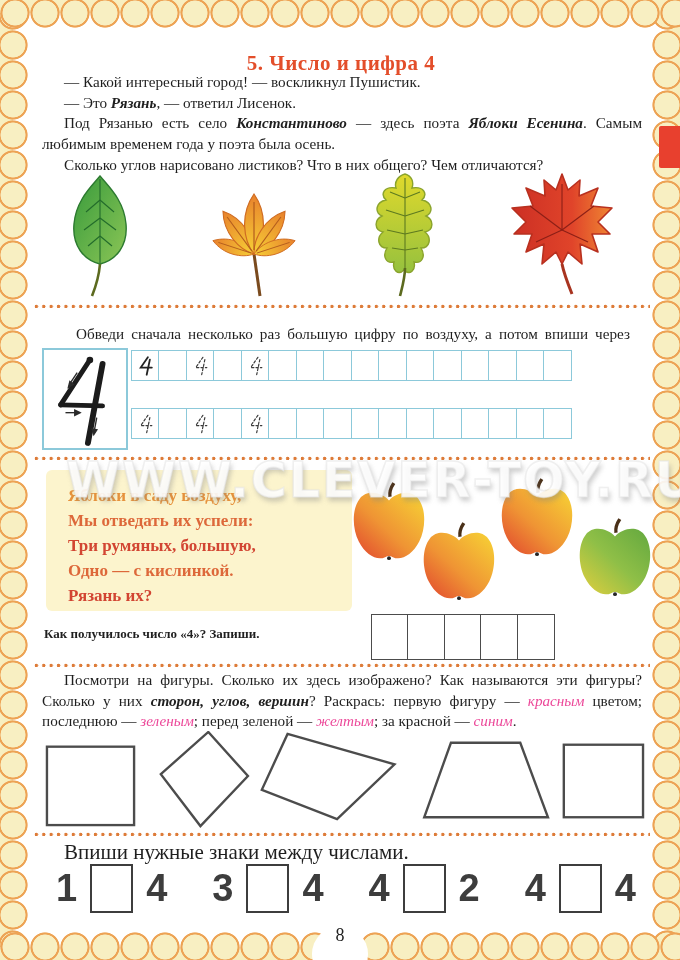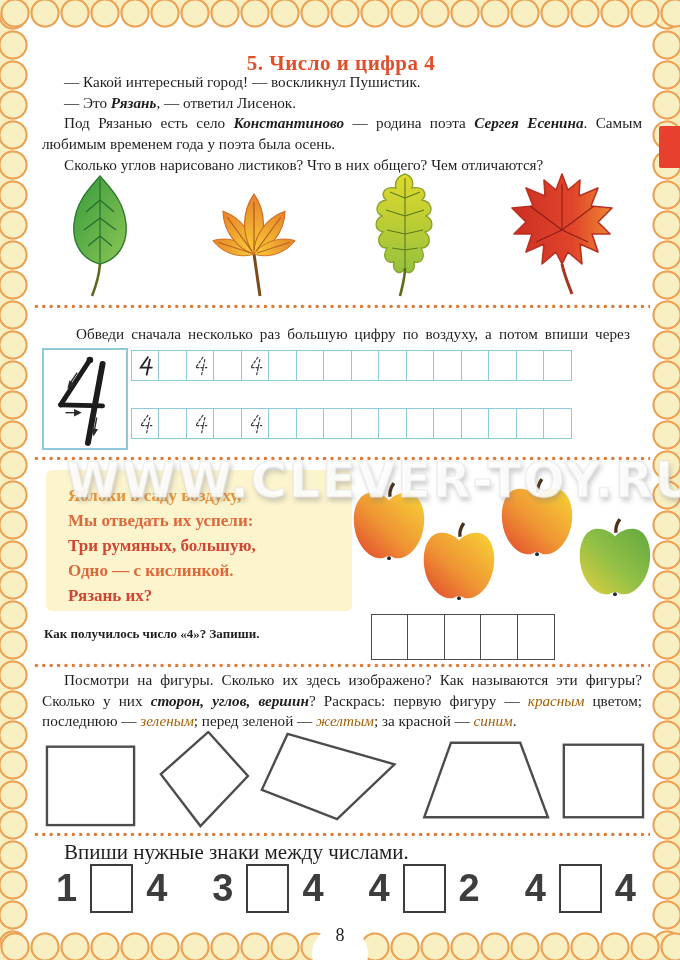--- a/index.html
+++ b/index.html
@@ -43,21 +43,21 @@
   .red-tab{position:absolute;right:0;top:126px;width:21px;height:42px;background:#e8402e;z-index:2;
     border-radius:2px 0 0 2px;}
 
   
   .title{position:absolute;left:42px;right:40px;top:51px;text-align:center;
     font-weight:bold;font-size:21px;color:#e34e2a;letter-spacing:.5px;z-index:2;}
   .paras{position:absolute;left:42px;right:38px;top:72px;font-size:15.2px;line-height:1.36;
     text-align:justify;z-index:2;}
   .paras p{margin:0;text-indent:22px;}
   .seg-bi{font-weight:bold;font-style:italic;}
-  .seg-gi{font-style:italic;color:#a16207;}
+  .seg-gi{font-style:italic;color:#ec4899;}
 
   
   .dotline{position:absolute;left:34px;right:30px;height:5px;z-index:2;
     background-image:radial-gradient(circle 1.5px at 2.4px 2.4px,#dd7b38 1.5px,rgba(0,0,0,0) 2px);
     background-size:7.4px 5px;background-repeat:repeat-x;}
 
   
   .leaves{position:absolute;left:42px;right:40px;top:168px;height:132px;display:flex;
     justify-content:space-between;align-items:center;padding:0 22px;z-index:2;}
 
@@ -151,21 +151,21 @@
   <div class="b-strip b-top"></div>
   <div class="b-strip b-bottom"></div>
   <div class="page-circle"></div>
   <div class="page-number">8</div>
   <div class="red-tab"></div>
 
   <div class="title">5. Число и цифра 4</div>
   <div class="paras">
     <p><span>— Какой интересный город! — воскликнул Пушистик.</span></p>
     <p><span>— Это </span><span class="seg-bi">Рязань</span><span>, — ответил Лисенок.</span></p>
-    <p><span>Под Рязанью есть село </span><span class="seg-bi">Константиново</span><span> — родина поэта </span><span class="seg-bi">Сергея Есенина</span><span>. Самым любимым временем года у поэта была осень.</span></p>
+    <p><span>Под Рязанью есть село </span><span class="seg-bi">Константиново</span><span> — здесь поэта </span><span class="seg-bi">Яблоки Есенина</span><span>. Самым любимым временем года у поэта была осень.</span></p>
     <p><span>Сколько углов нарисовано листиков? Что в них общего? Чем отличаются?</span></p>
   </div>
 
   <div class="leaves">
     <svg width="72" height="128" viewBox="0 0 72 128">
       <path d="M36 6 C 28 16, 12 30, 10 54 C 8 76, 20 90, 36 94 C 52 90, 64 76, 62 54 C 60 30, 44 16, 36 6 Z" fill="url(#lg-birch)" stroke="#2c7a30" stroke-width="1.4"></path>
       <g stroke="#226b2b" stroke-width="1.1" fill="none">
         <path d="M36 9 L36 93"></path>
           <path d="M36 30 L22 42"></path>
           <path d="M36 30 L50 42"></path>

